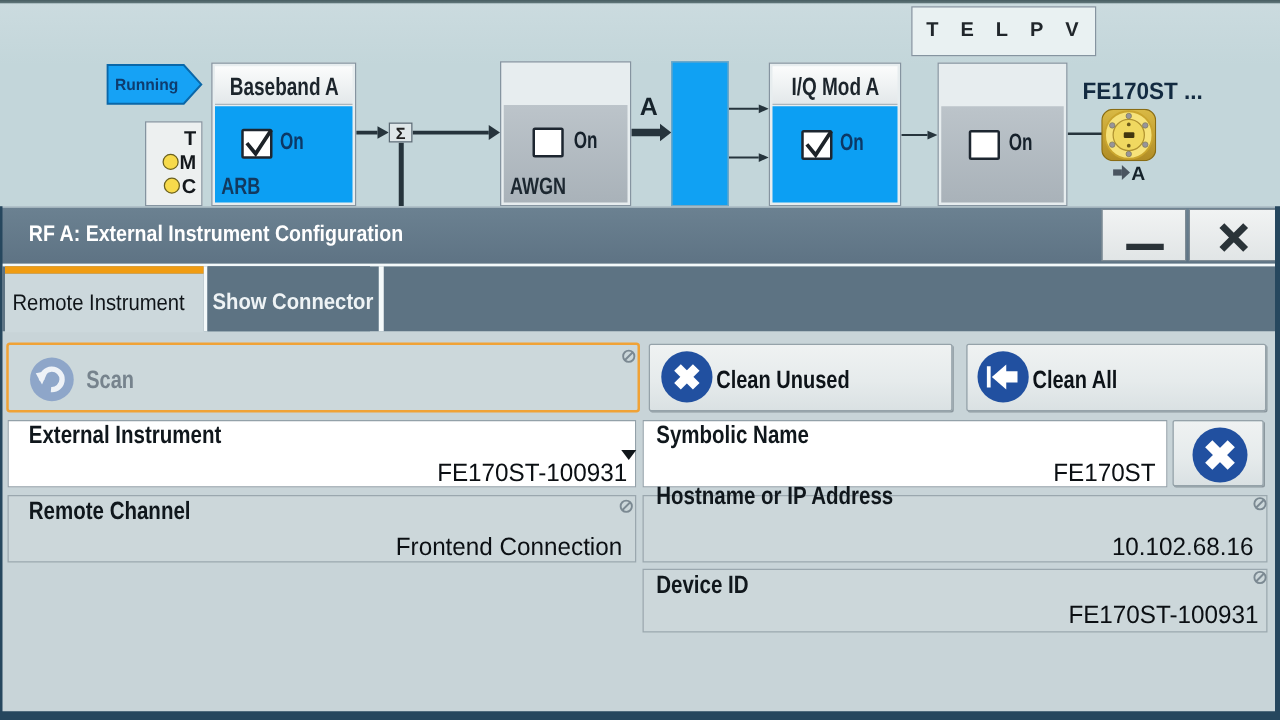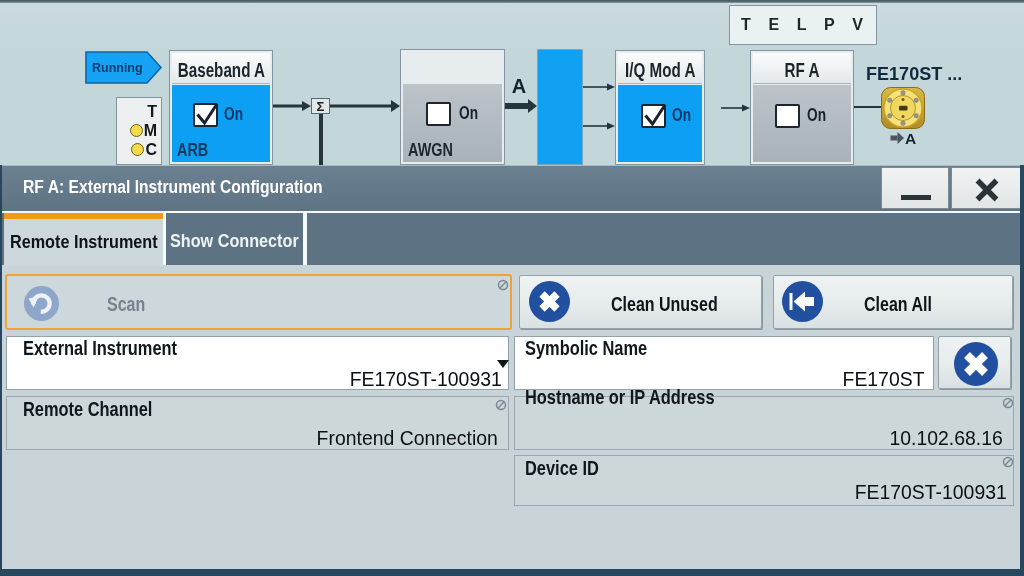--- a/index.html
+++ b/index.html
@@ -31,37 +31,37 @@
             border-top:1.5px solid #a9bbc3;}
   #title{position:absolute;left:23px;top:166px;height:43px;display:flex;align-items:center;
          color:#fff;font-weight:bold;font-size:18px;}
   #title>span{transform:scaleX(0.87);transform-origin:0 50%;white-space:nowrap;}
   .winbtn{position:absolute;top:166.5px;height:42.5px;background:linear-gradient(#f1f3f3,#e1e5e6);
           border:1px solid #7e8b94;box-sizing:border-box;}
   #tabrow{left:2px;top:213.3px;width:1018px;height:52.2px;background:#5d7383;}
   #tabsep{left:2px;top:210.7px;width:1019px;height:2.6px;background:#f4f9fa;}
   #tab1o{left:4px;top:213.3px;width:158.6px;height:5.7px;background:#f09c12;}
   #tab1{left:4px;top:219px;width:158.6px;height:46.5px;background:#ccd8dc;
-        color:#0f1418;font-weight:bold;font-size:18px;
+        color:#0f1418;font-weight:normal;font-size:18px;
         display:flex;align-items:center;padding-left:6px;box-sizing:border-box;}
   #tab1>span{transform:scaleX(0.9);transform-origin:0 50%;white-space:nowrap;}
   .tvline{position:absolute;top:213.3px;width:3.2px;height:52.2px;background:#f4f9fa;}
   #tab2{left:166px;top:213.3px;width:130px;height:52.2px;background:#5d7383;
         color:#eef3f5;font-weight:bold;font-size:18px;
         display:flex;align-items:center;padding-left:4px;padding-top:5px;box-sizing:border-box;}
   #tab2>span{transform:scaleX(0.9);transform-origin:0 50%;white-space:nowrap;}
   #content{left:2px;top:265.5px;width:1018px;height:304.5px;background:#c8d4d8;}
   #leftedge{left:0;top:164.5px;width:2px;height:411.5px;background:#26475e;}
   #rightedge{left:1020px;top:164.5px;width:4px;height:411.5px;background:#26475e;}
   #bottombar{left:0;top:569px;width:1024px;height:7px;background:#26475e;}
   
   .btn{position:absolute;background:linear-gradient(#eff2f2 0%,#e6ebec 55%,#dae1e3 100%);
        border:1px solid #95a2a9;border-radius:2px;box-sizing:border-box;
        box-shadow:1px 1px 0 #8b979e;}
-  .btntext{position:absolute;font-weight:bold;font-size:20px;line-height:20px;color:#0d1318;margin-left:38px;}
+  .btntext{position:absolute;font-weight:bold;font-size:20px;line-height:20px;color:#0d1318;}
   .btntext>span{display:inline-block;transform:scaleX(0.80);transform-origin:0 50%;white-space:nowrap;}
   .field{position:absolute;box-sizing:border-box;background:#fff;border:1px solid #93a1a9;}
   .dfield{background:#ccd7da;border:1px solid #9aa7ae;}
   .flabel{position:absolute;font-weight:bold;font-size:20px;line-height:20px;color:#10171c;}
   .flabel>span{display:inline-block;transform:scaleX(0.82);transform-origin:0 50%;white-space:nowrap;}
   .fvalue{position:absolute;font-size:20px;line-height:20px;color:#0b0f13;}
   .fvalue>span{display:inline-block;transform:scaleX(0.97);transform-origin:100% 50%;white-space:nowrap;}
   .circ{position:absolute;border-radius:50%;background:#2150a0;}
 </style>
 </head>
@@ -92,21 +92,21 @@
 <div class="abs" style="left:92px;top:59px;font-weight:bold;font-size:13px;line-height:17px;color:#0e3c6e;"><span class="sx" style="transform:scaleX(0.96);">Running</span></div>
 
 <div class="block" style="left:116px;top:97px;width:46px;height:67.5px;background:#edf0f0;">
   <div style="position:absolute;right:4px;top:4px;font-weight:bold;font-size:16px;color:#14181c;line-height:19px;text-align:right;">
     <div>T</div>
     <div><span style="display:inline-block;width:11px;height:11px;border-radius:50%;background:#f7da4b;border:1.5px solid #6b611e;vertical-align:-1px;margin-right:1px;"></span>M</div>
     <div><span style="display:inline-block;width:11px;height:11px;border-radius:50%;background:#f7da4b;border:1.5px solid #6b611e;vertical-align:-1px;margin-right:1px;"></span>C</div>
   </div>
 </div>
 
-<div class="block" style="left:169px;top:49.5px;width:104px;height:115px;">
+<div class="block" style="left:169px;top:49.5px;width:116px;height:115px;">
   <div class="bhead">
       <span>Baseband A</span>
     </div>
   <div class="bbody blue">
     <div class="cb" style="left:21px;top:18px;"></div>
     <svg class="abs" style="left:21px;top:15px" width="28" height="28" viewBox="0 0 28 28">
       <polyline points="4.5,14.5 11.5,23 24,4" fill="none" stroke="#1c2228" stroke-width="3"></polyline>
     </svg>
     <div class="on" style="left:52px;top:19px;"><span>On</span></div>
     <div class="blabel"><span>ARB</span></div>
@@ -121,37 +121,34 @@
     <div class="cb" style="left:23px;top:18px;"></div>
     <div class="on" style="left:56px;top:19px;"><span>On</span></div>
     <div class="blabel"><span>AWGN</span></div>
   </div>
 </div>
 
 <div class="abs" style="left:509px;top:76px;width:20px;text-align:center;font-weight:bold;font-size:20px;line-height:20px;color:#16232b;">A</div>
 
 <div class="abs" style="left:537px;top:49px;width:46px;height:115.5px;background:#10a1f3;border:1px solid #7ba6bd;box-sizing:border-box;"></div>
 
-<div class="block" style="left:615px;top:49.5px;width:90px;height:115px;">
+<div class="block" style="left:615px;top:49.5px;width:106px;height:115px;">
   <div class="bhead">
       <span>I/Q Mod A</span>
     </div>
   <div class="bbody blue">
     <div class="cb" style="left:23px;top:19px;"></div>
     <svg class="abs" style="left:23px;top:16px" width="28" height="28" viewBox="0 0 28 28">
       <polyline points="4.5,14.5 11.5,23 24,4" fill="none" stroke="#1c2228" stroke-width="3"></polyline>
     </svg>
     <div class="on" style="left:54px;top:20px;"><span>On</span></div>
   </div>
 </div>
 
 <div class="block" style="left:750px;top:49.5px;width:104px;height:115px;">
-  <div class="bhead">
-      <span>RF A</span>
-    </div>
   <div class="bbody gray">
     <div class="cb" style="left:22px;top:19px;"></div>
     <div class="on" style="left:54px;top:20px;"><span>On</span></div>
   </div>
 </div>
 
 <div class="block" style="left:729px;top:4.5px;width:148px;height:40.5px;background:#e9f1f2;">
   <div style="position:absolute;left:11px;right:13px;top:0;height:38px;display:flex;align-items:center;justify-content:space-between;
        font-weight:bold;font-size:16px;color:#20262b;">
     <span>T</span>

